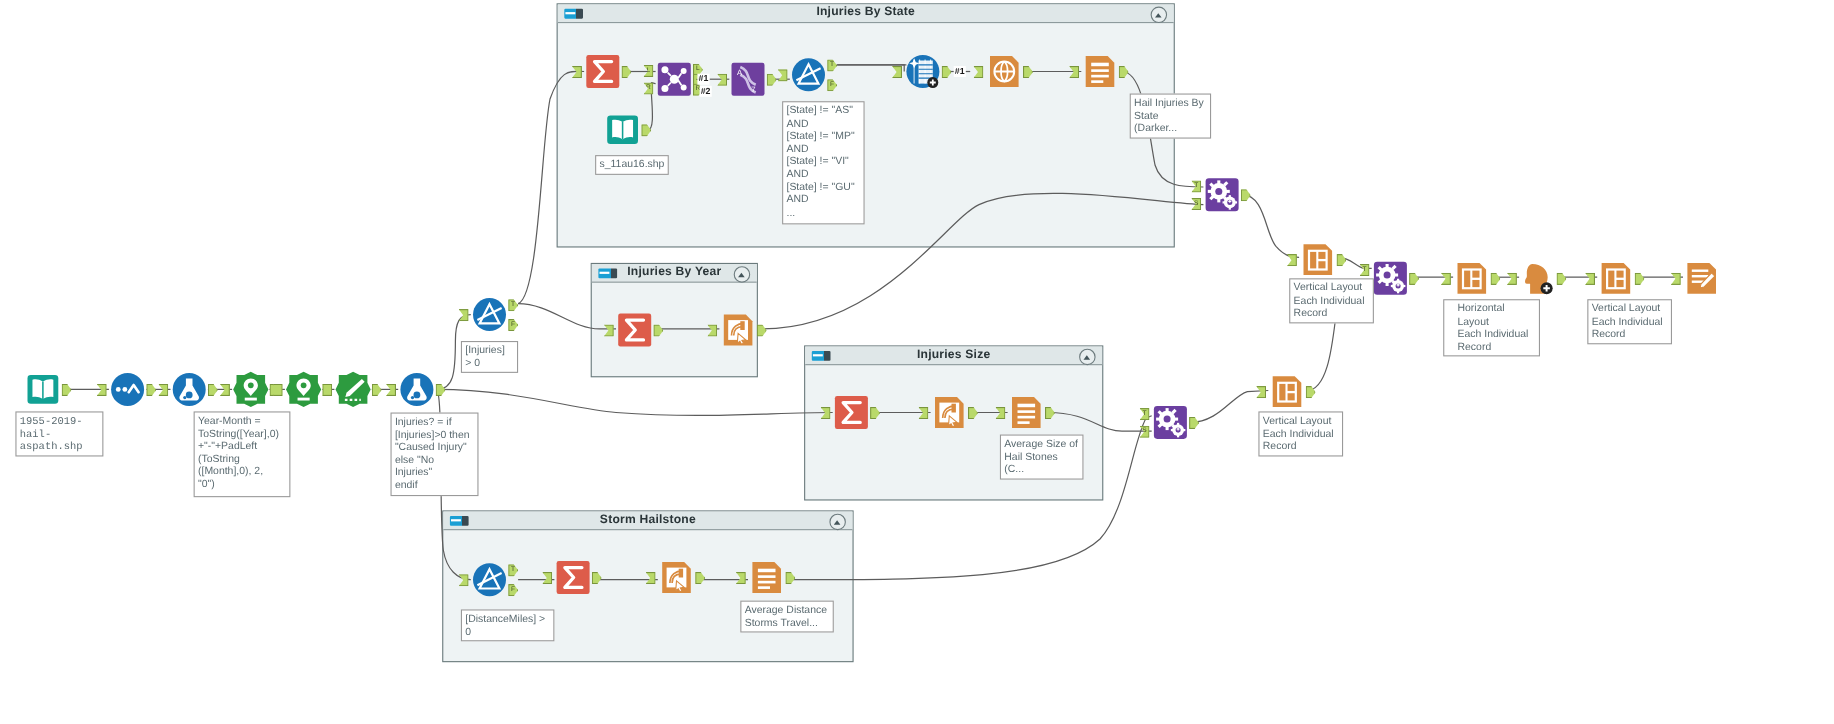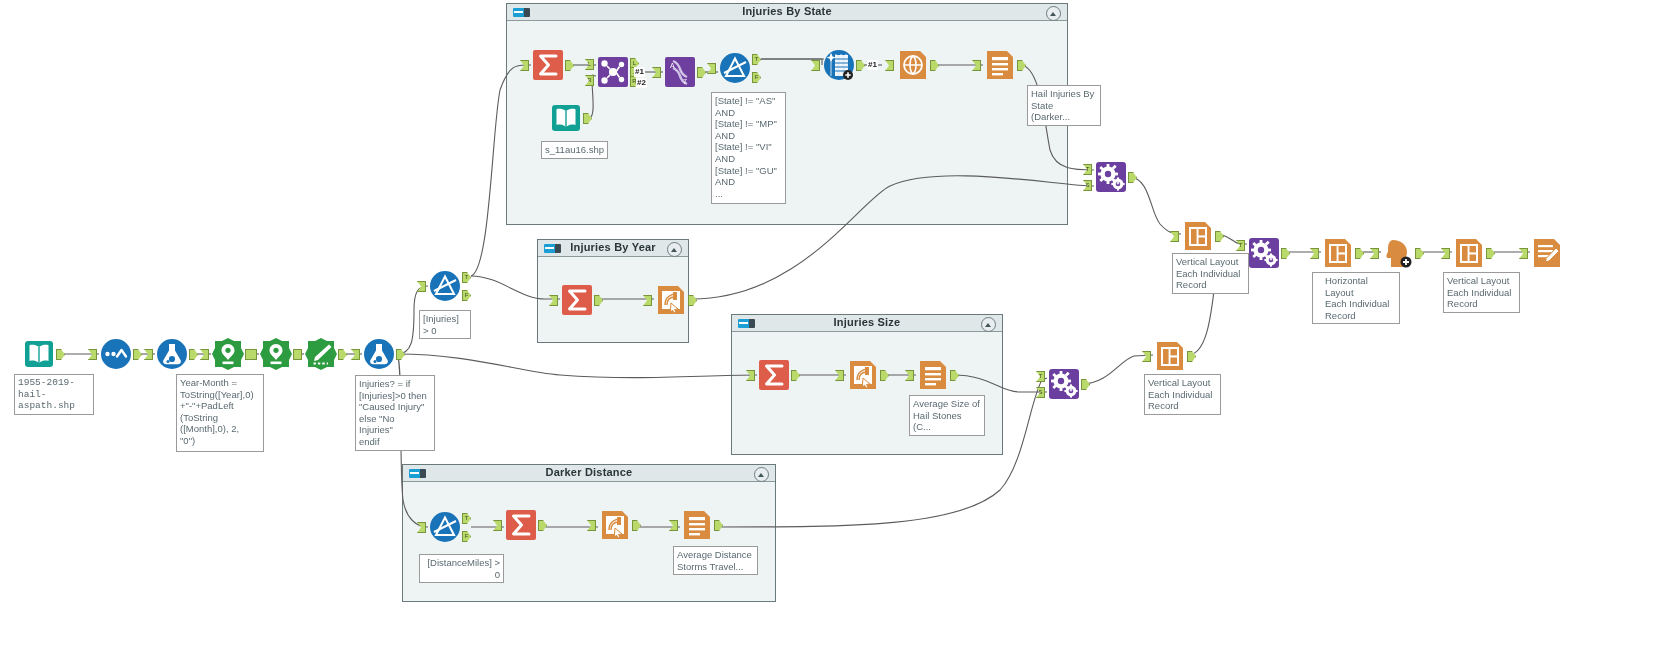--- a/index.html
+++ b/index.html
@@ -147,21 +147,21 @@
       <div class="container" style="left: 731px; top: 314px; width: 272px; height: 141px;">
         <div class="container-head">
           <span class="container-icon"></span>
           <span class="container-title">Injuries Size</span>
           <span class="collapse-btn"></span>
         </div>
       </div>
       <div class="container" style="left: 402px; top: 464px; width: 374px; height: 138px;">
         <div class="container-head">
           <span class="container-icon"></span>
-          <span class="container-title">Darker Distance</span>
+          <span class="container-title">Storm Hailstone</span>
           <span class="collapse-btn"></span>
         </div>
       </div>
     </div>
 
   <svg class="wires" viewBox="0 0 1667 658">
 
     <path d="M57,354 L99,354"></path>
     <path d="M133,354 L155,354"></path>
     <path d="M189,354 L211,354"></path>
@@ -730,21 +730,21 @@
 AND
 [State] != "GU"
 AND
 ...</div>
       <div class="anno" style="left: 1027px; top: 85px; width: 74px; min-height: 38px;">Hail Injuries By
 State
 (Darker...</div>
       <div class="anno" style="left: 909px; top: 395px; width: 76px; min-height: 40px;">Average Size of
 Hail Stones
 (C...</div>
-      <div class="anno" style="left: 419px; top: 554px; width: 85px; min-height: 28px; text-align: right;">[DistanceMiles] &gt;
+      <div class="anno" style="left: 419px; top: 554px; width: 85px; min-height: 28px;">[DistanceMiles] &gt;
 0</div>
       <div class="anno" style="left: 673px; top: 546px; width: 85px; min-height: 28px;">Average Distance
 Storms Travel...</div>
       <div class="anno" style="left: 1172px; top: 253px; width: 77px; min-height: 40px;">Vertical Layout
 Each Individual
 Record</div>
       <div class="anno" style="left: 1144px; top: 374px; width: 77px; min-height: 40px;">Vertical Layout
 Each Individual
 Record</div>
       <div class="anno" style="left: 1312px; top: 272px; width: 88px; min-height: 40px; padding-left: 12px;">Horizontal Layout

